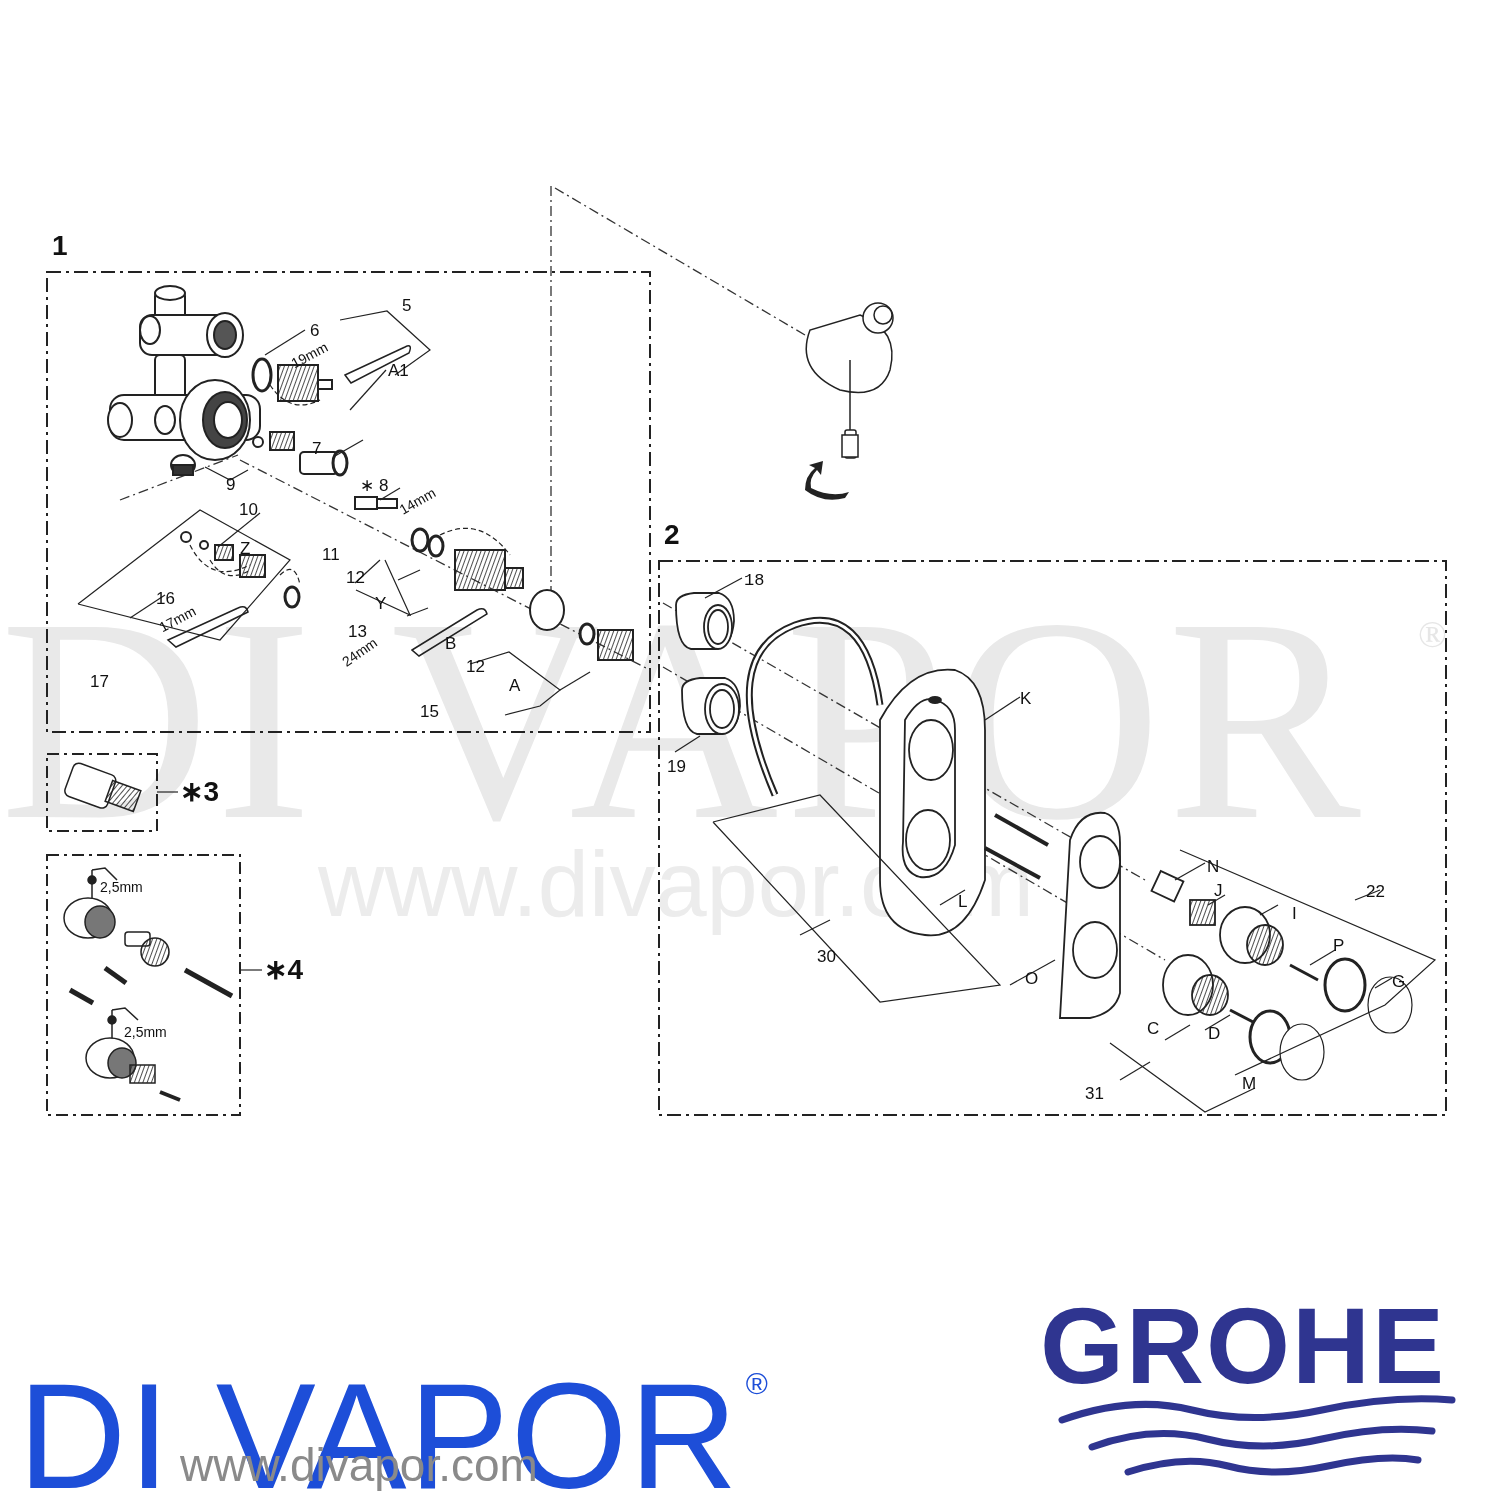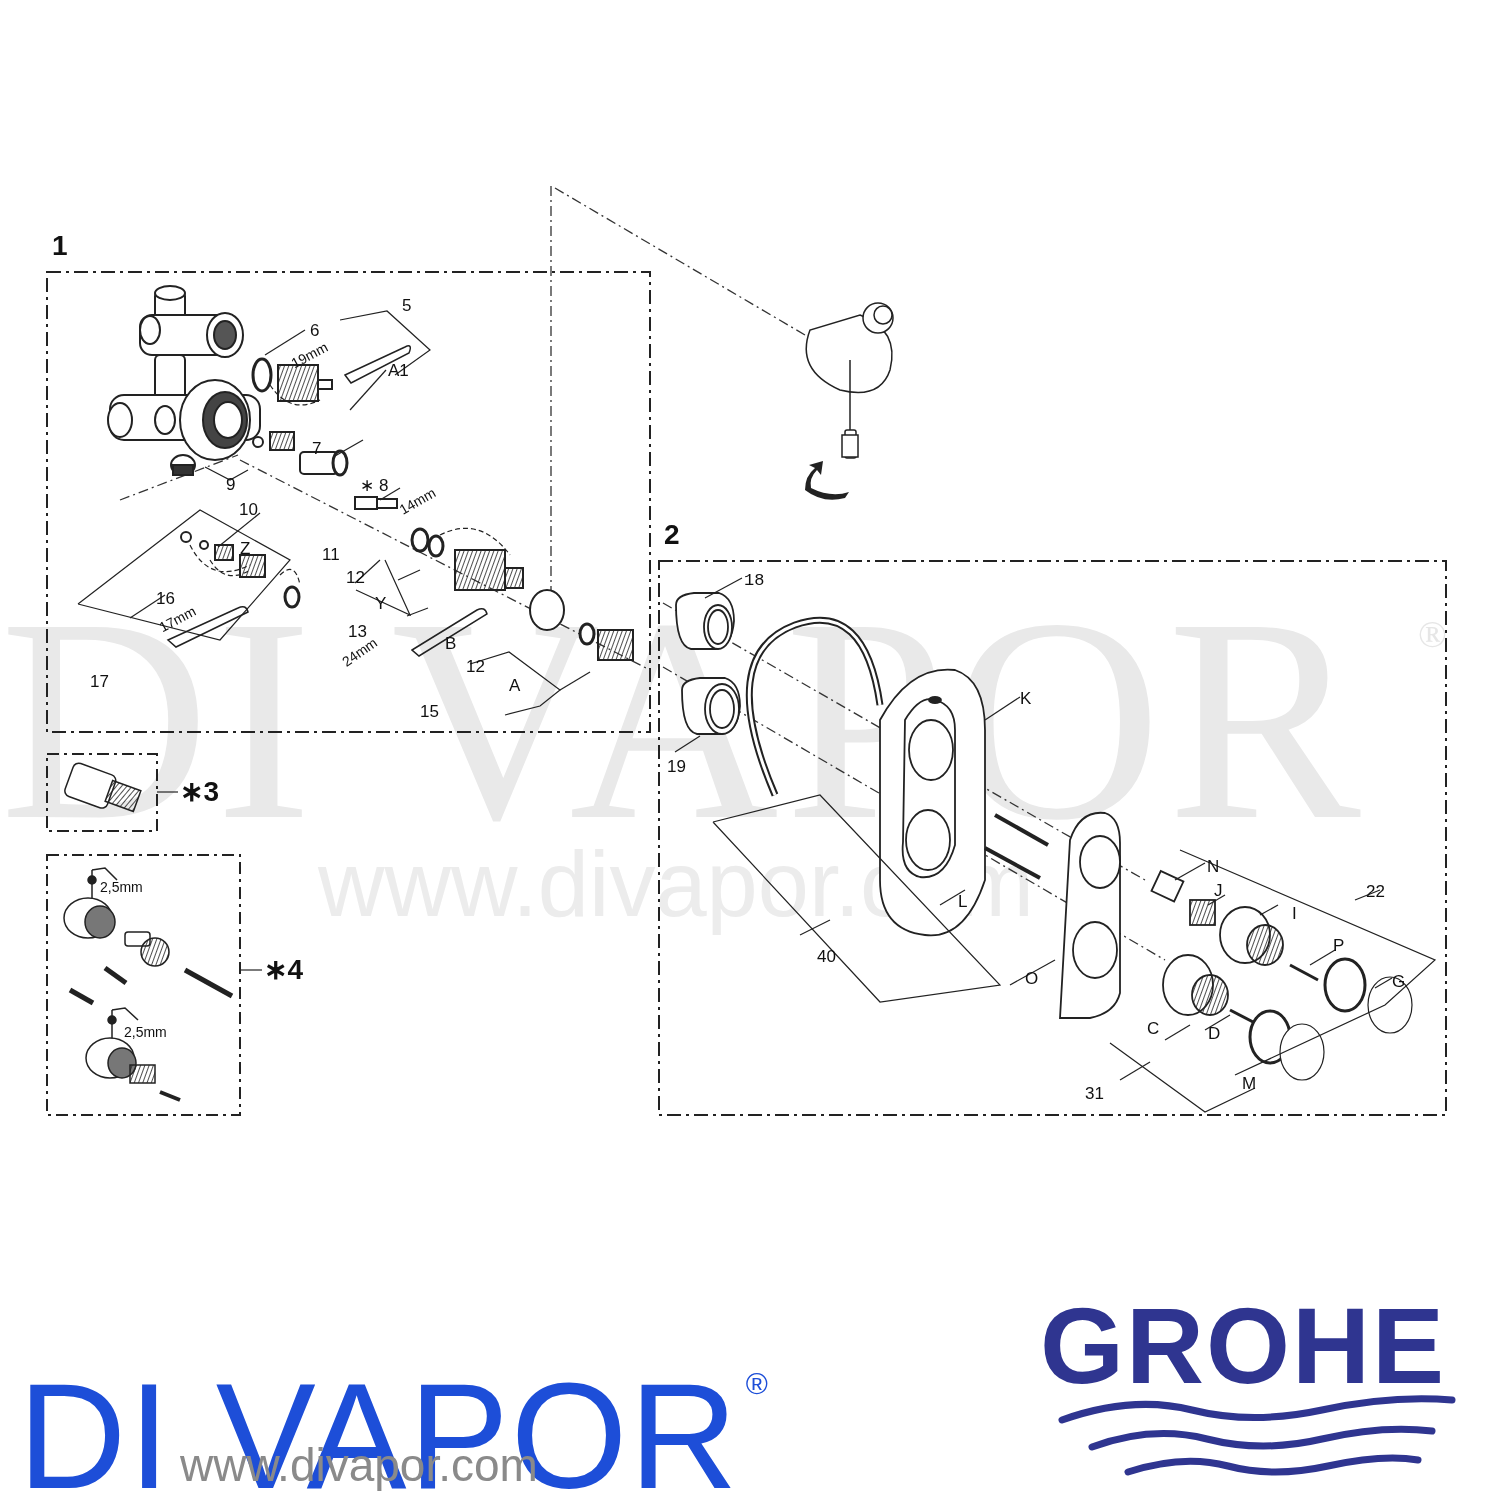--- a/index.html
+++ b/index.html
@@ -258,21 +258,21 @@
 <div class="lbl" style="left:328px;top:623px;margin-left:20px;">13</div>
 <div class="dim" style="left:340px;top:645px;transform:rotate(-35deg);">24mm</div>
 <div class="lbl" style="left:445px;top:635px;">B</div>
 <div class="lbl" style="left:466px;top:658px;">12</div>
 <div class="lbl" style="left:509px;top:677px;">A</div>
 <div class="lbl" style="left:420px;top:703px;">15</div>
 
 <div class="lbl" style="left:744px;top:572px;font-family:Liberation Mono, monospace;">18</div>
 <div class="lbl" style="left:667px;top:758px;text-align:center;">19</div>
 <div class="lbl" style="left:1020px;top:690px;">K</div>
-<div class="lbl" style="left:817px;top:948px;">40</div>
+<div class="lbl" style="left:817px;top:948px;">30</div>
 <div class="lbl" style="left:958px;top:893px;">L</div>
 <div class="lbl" style="left:1025px;top:970px;">O</div>
 <div class="lbl" style="left:1207px;top:858px;">N</div>
 <div class="lbl" style="left:1214px;top:882px;">J</div>
 <div class="lbl" style="left:1292px;top:905px;">I</div>
 <div class="lbl" style="left:1366px;top:883px;">22</div>
 <div class="lbl" style="left:1333px;top:937px;">P</div>
 <div class="lbl" style="left:1392px;top:973px;">G</div>
 <div class="lbl" style="left:1147px;top:1020px;">C</div>
 <div class="lbl" style="left:1208px;top:1025px;">D</div>

